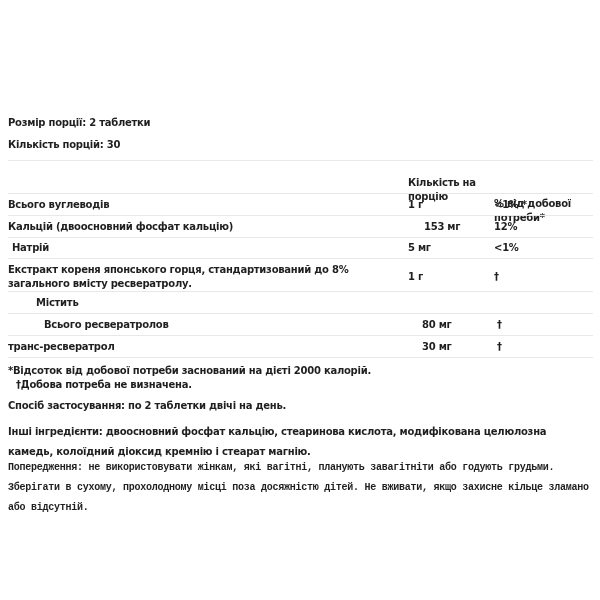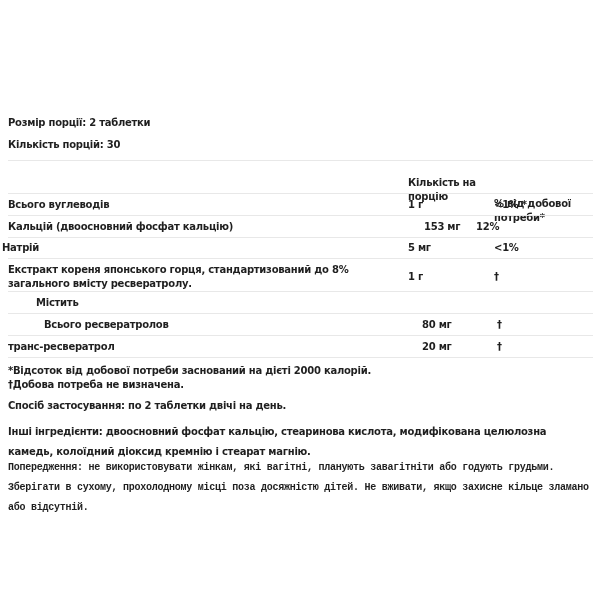--- a/index.html
+++ b/index.html
@@ -26,47 +26,47 @@
   <div class="cell" style="left:494px;top:165px;width:90px;white-space:normal;margin-top:32px;">% від добової потреби*</div>
   <div class="line" style="top:193px;"></div>
 
   <div class="cell abs" style="left:8px;top:198px;">Всього вуглеводів</div>
   <div class="cell abs" style="left:408px;top:198px;">1 г</div>
   <div class="cell abs" style="left:494px;top:198px;">&lt;1% *</div>
   <div class="line" style="top:215px;"></div>
 
   <div class="cell abs" style="left:8px;top:220px;">Кальцій (двоосновний фосфат кальцію)</div>
   <div class="cell abs" style="left:424px;top:220px;">153 мг</div>
-  <div class="cell abs" style="left:476px;top:220px;">12%</div>
+  <div class="cell abs" style="left:494px;top:220px;">12%</div>
   <div class="line" style="top:237px;"></div>
 
-  <div class="cell abs" style="left:2px;top:241px;">Натрій</div>
+  <div class="cell abs" style="left:12px;top:241px;">Натрій</div>
   <div class="cell abs" style="left:408px;top:241px;">5 мг</div>
   <div class="cell abs" style="left:494px;top:241px;">&lt;1%</div>
   <div class="line" style="top:258px;"></div>
 
   <div class="cell" style="left:8px;top:263px;width:392px;">Екстракт кореня японського горця, стандартизований до 8% загального вмісту ресвератролу.</div>
   <div class="cell abs" style="left:408px;top:270px;">1 г</div>
   <div class="cell abs" style="left:494px;top:270px;">†</div>
   <div class="line" style="top:291px;"></div>
 
   <div class="cell abs" style="left:8px;top:296px;padding-left:28px;">Містить</div>
   <div class="line" style="top:313px;"></div>
 
   <div class="cell abs" style="left:8px;top:318px;padding-left:36px;">Всього ресвератролов</div>
   <div class="cell abs" style="left:422px;top:318px;">80 мг</div>
   <div class="cell abs" style="left:497px;top:318px;">†</div>
   <div class="line" style="top:335px;"></div>
 
   <div class="cell abs" style="left:8px;top:340px;">транс-ресвератрол</div>
-  <div class="cell abs" style="left:422px;top:340px;">20 мг</div>
+  <div class="cell abs" style="left:422px;top:340px;">30 мг</div>
   <div class="cell abs" style="left:497px;top:340px;">†</div>
   <div class="line" style="top:357px;"></div>
 </div>
 
 <div class="abs" style="left:8px;top:365px;">*Відсоток від добової потреби заснований на дієті 2000 калорій.</div>
-<div class="abs" style="left:8px;top:379px;">†Добова потреба не визначена.</div>
+<div class="abs" style="left:16px;top:379px;">†Добова потреба не визначена.</div>
 
 <div class="abs" style="left:8px;top:400px;">Спосіб застосування: по 2 таблетки двічі на день.</div>
 
 <div class="p" style="top:422px;">Інші інгредієнти: двоосновний фосфат кальцію, стеаринова кислота, модифікована целюлозна камедь, колоїдний діоксид кремнію і стеарат магнію.</div>
 
 <div class="p" style="top:458px;font-family:Liberation Mono, monospace;">Попередження: не використовувати жінкам, які вагітні, планують завагітніти або годують грудьми. Зберігати в сухому, прохолодному місці поза досяжністю дітей. Не вживати, якщо захисне кільце зламано або відсутній.</div>
 
 </body></html>

